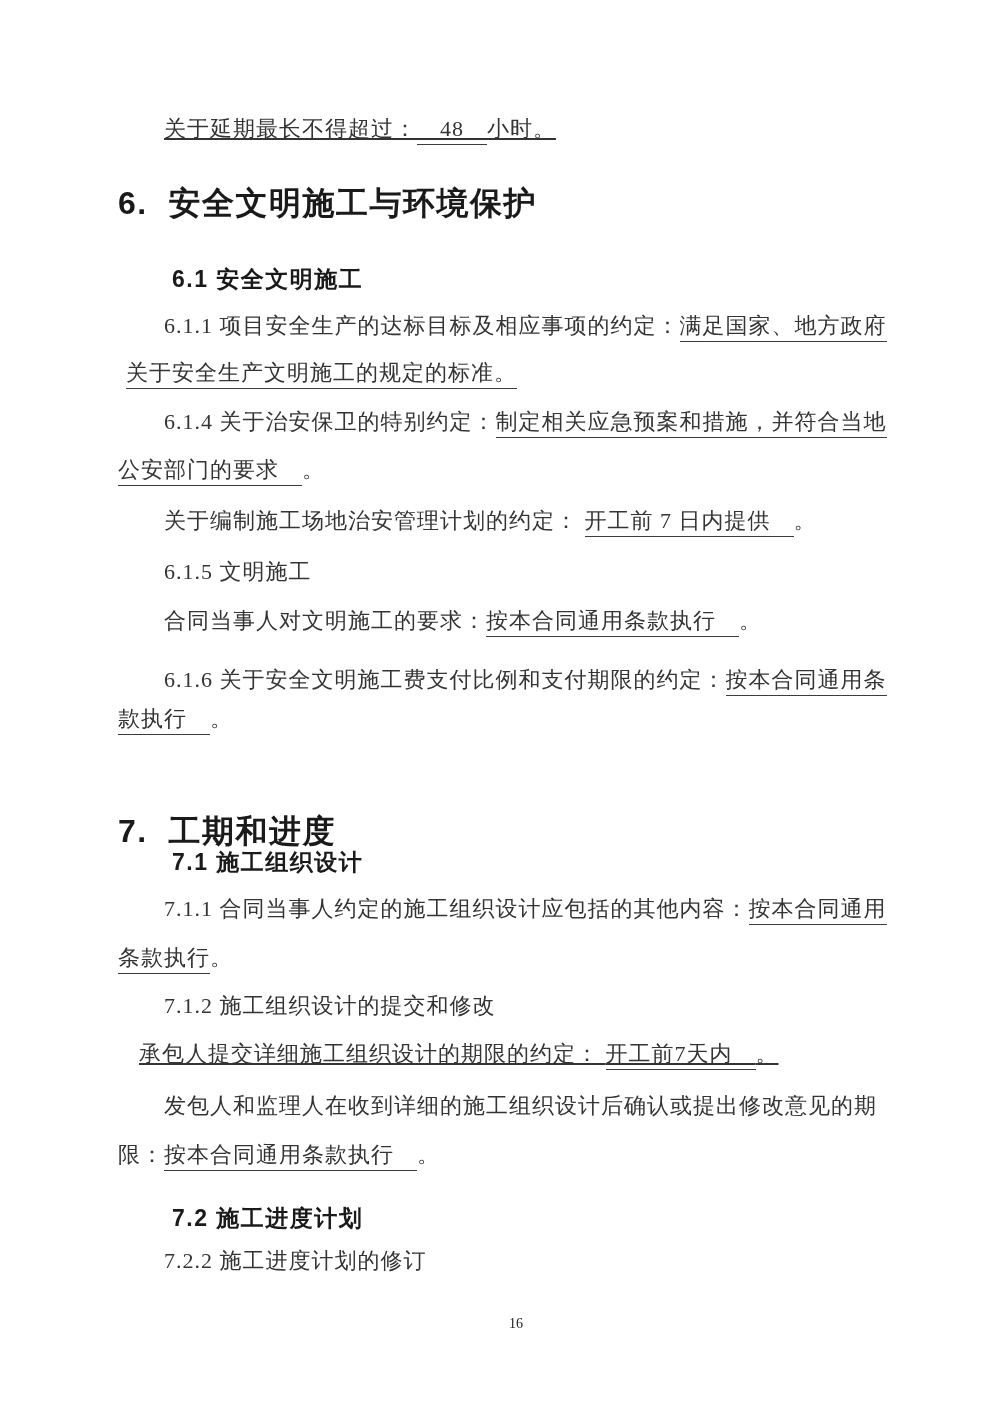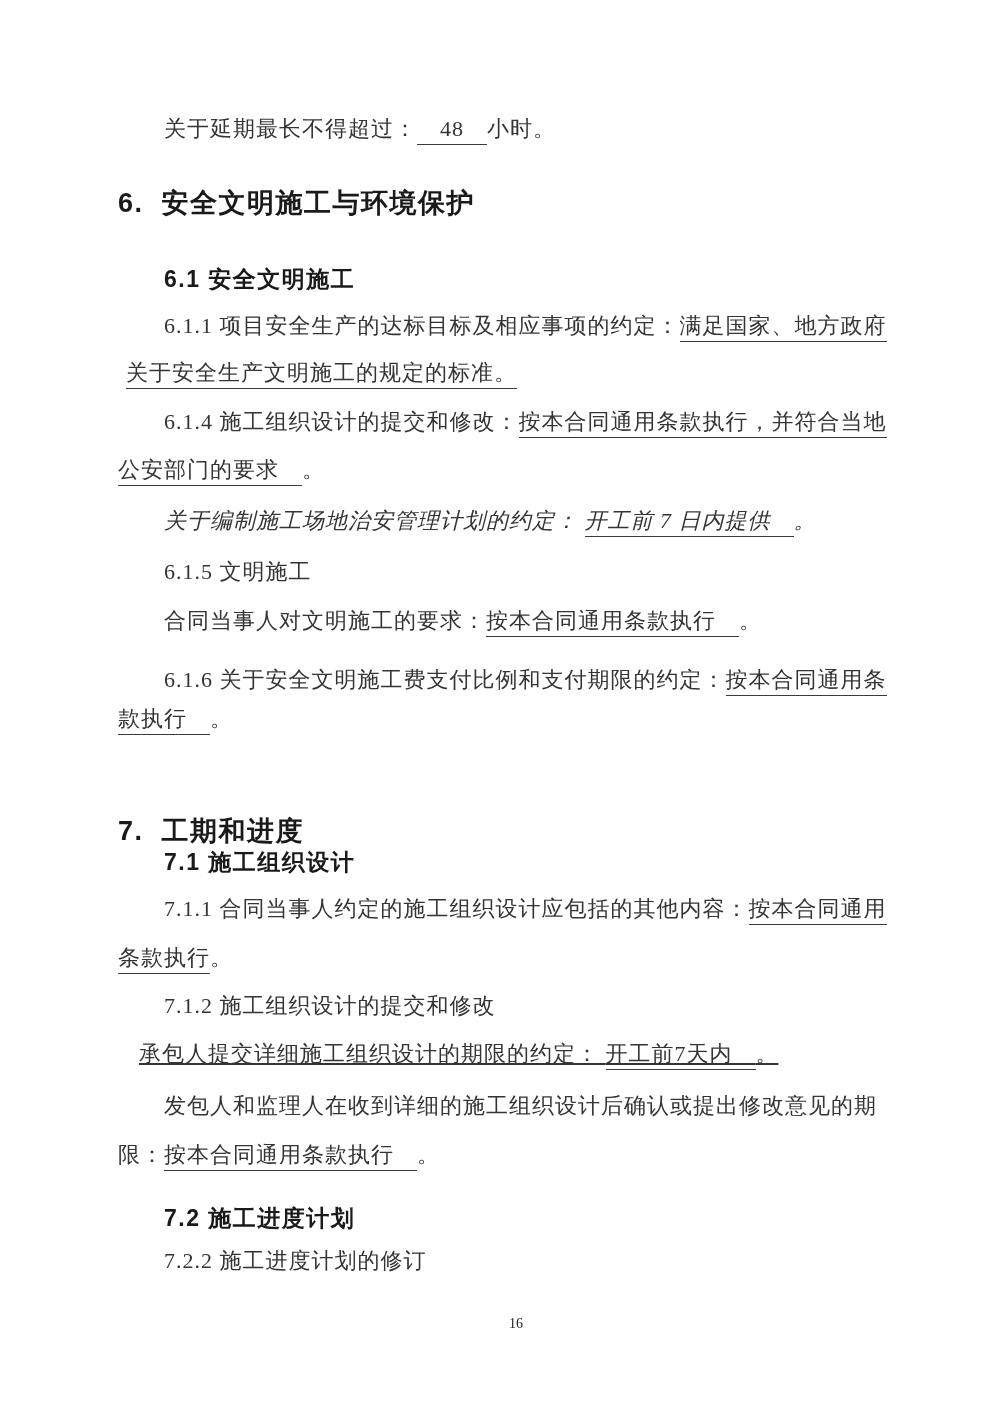--- a/index.html
+++ b/index.html
@@ -21,56 +21,57 @@
   .body {
     font-family: "Liberation Serif", "DejaVu Serif", serif;
     font-size: 22px;
     line-height: 30px;
     color: #343434;
     letter-spacing: 1px;
   }
   .h1 {
     font-family: "Liberation Sans", "DejaVu Sans", sans-serif;
     font-weight: bold;
-    font-size: 27px;
+    font-size: 32px;
     line-height: 32px;
     color: #1a1a1a;
     letter-spacing: 1.5px;
   }
   .h2 {
     font-family: "Liberation Sans", "DejaVu Sans", sans-serif;
     font-weight: bold;
     font-size: 23px;
     line-height: 30px;
     color: #1a1a1a;
     letter-spacing: 1.5px;
+    margin-left: 8px;
   }
   .u {
     border-bottom: 1.6px solid #3c3c3c;
     padding-bottom: 3px;
   }
   .pagenum {
     position: absolute;
     top: 1316px;
     left: 16px;
     width: 100%;
     text-align: center;
     font-family: "Liberation Serif", "DejaVu Serif", serif;
     font-size: 14px;
     color: #222222;
   }
   
-  .ln0  { top: 114px;  left: 164px; }
+  .ln0  { top: 114px;  left: 164px; text-decoration: underline; }
   .ln1  { top: 187px;  left: 118px; }
   .ln2  { top: 264px;  left: 164px; }
   .ln3  { top: 311px;  left: 164px; }
   .ln4  { top: 358px;  left: 126px; }
   .ln5  { top: 407px;  left: 164px; }
   .ln6  { top: 455px;  left: 118px; }
-  .ln7  { top: 506px;  left: 164px; font-style: italic; }
+  .ln7  { top: 506px;  left: 164px; }
   .ln8  { top: 557px;  left: 164px; }
   .ln9  { top: 606px;  left: 164px; }
   .ln10 { top: 656px;  left: 164px; margin-top: 9px; }
   .ln11 { top: 704px;  left: 118px; }
   .ln12 { top: 775px;  left: 118px; margin-top: 40px; }
   .ln13 { top: 847px;  left: 164px; }
   .ln14 { top: 894px;  left: 164px; font-family: Liberation Serif, serif; }
   .ln15 { top: 943px;  left: 118px; }
   .ln16 { top: 991px;  left: 164px; }
   .ln17 { top: 1039px; left: 139px; text-decoration: underline; }
@@ -82,21 +83,21 @@
 </head>
 <body>
 
 <div id="page">
   <div id="lines">
       <div class="ln body ln0"><span>关于延期最长不得超过：</span><span class="u">　48　</span><span>小时。</span></div>
       <div class="ln h1 ln1"><span>6.  安全文明施工与环境保护</span></div>
       <div class="ln h2 ln2"><span>6.1 安全文明施工</span></div>
       <div class="ln body ln3"><span>6.1.1 项目安全生产的达标目标及相应事项的约定：</span><span class="u">满足国家、地方政府</span></div>
       <div class="ln body ln4"><span class="u">关于安全生产文明施工的规定的标准。</span></div>
-      <div class="ln body ln5"><span>6.1.4 施工组织设计的提交和修改：</span><span class="u">按本合同通用条款执行，并符合当地</span></div>
+      <div class="ln body ln5"><span>6.1.4 关于治安保卫的特别约定：</span><span class="u">制定相关应急预案和措施，并符合当地</span></div>
       <div class="ln body ln6"><span class="u">公安部门的要求　</span><span>。</span></div>
       <div class="ln body ln7"><span>关于编制施工场地治安管理计划的约定： </span><span class="u">开工前 7 日内提供　</span><span>。</span></div>
       <div class="ln body ln8"><span>6.1.5 文明施工</span></div>
       <div class="ln body ln9"><span>合同当事人对文明施工的要求：</span><span class="u">按本合同通用条款执行　</span><span>。</span></div>
       <div class="ln body ln10"><span>6.1.6 关于安全文明施工费支付比例和支付期限的约定：</span><span class="u">按本合同通用条</span></div>
       <div class="ln body ln11"><span class="u">款执行　</span><span>。</span></div>
       <div class="ln h1 ln12"><span>7.  工期和进度</span></div>
       <div class="ln h2 ln13"><span>7.1 施工组织设计</span></div>
       <div class="ln body ln14"><span>7.1.1 合同当事人约定的施工组织设计应包括的其他内容：</span><span class="u">按本合同通用</span></div>
       <div class="ln body ln15"><span class="u">条款执行</span><span>。</span></div>

